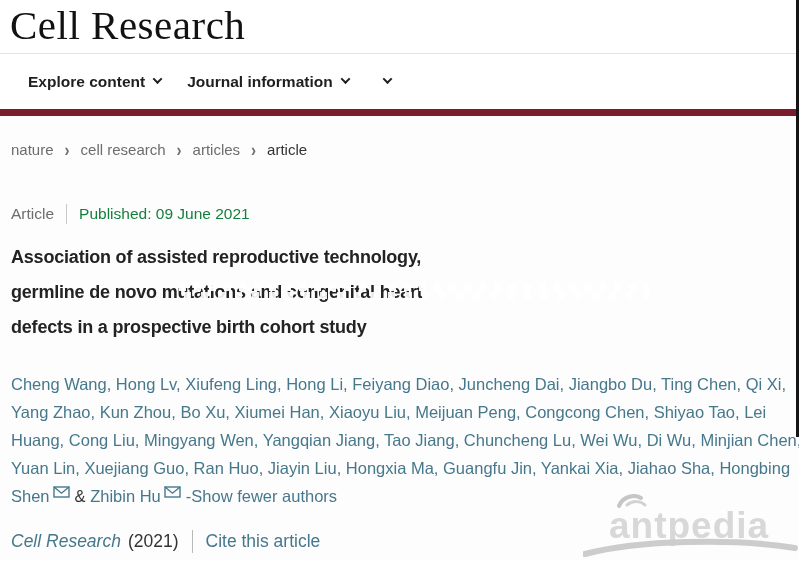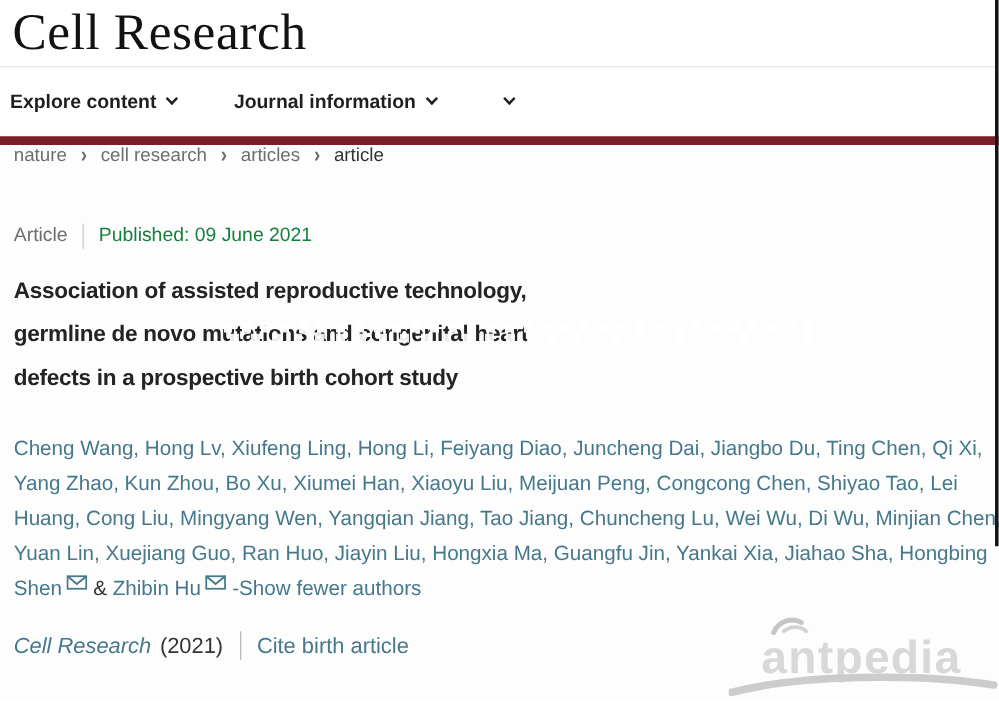--- a/index.html
+++ b/index.html
@@ -22,39 +22,40 @@
   .logo {
     font-family:"Liberation Serif", serif;
     font-size:41px;
     line-height:50px;
     color:#121212;
     letter-spacing:0.5px;
   }
   
   .nav {
     display:flex; align-items:center;
-    gap:46px;
+    gap:26px;
     height:55px;
-    padding-left:8px;
+    padding-left:28px;
     background:#ffffff;
     font-size:15.5px; font-weight:700; color:#1f1f1f;
   }
   .nav-item { display:flex; align-items:center; cursor:pointer; }
   .chev {
     display:inline-block;
     width:7px; height:7px;
     border-right:2px solid #1f1f1f;
     border-bottom:2px solid #1f1f1f;
     transform:rotate(45deg) translate(-1px,-1px);
     margin-left:9px; margin-top:-3px;
   }
   .redbar { height:7px; background:#7a1e2c; }
   
   .content { padding-left:11px; background:#fdfdfd; height:444px; }
   .breadcrumb {
+    padding-top:25px;
     display:flex; align-items:center; gap:11px;
     font-size:15px; color:#6d6d6d;
   }
   .crumb-sep { color:#6d6d6d; font-size:15px; font-weight:700; transform:scaleY(1.2); }
   .breadcrumb .current { color:#333; }
   .meta {
     margin-top:46px;
     display:flex; align-items:center;
     font-size:15.5px; color:#6d6d6d;
   }
@@ -167,21 +168,21 @@
             <rect x="1" y="1" width="15" height="10" fill="#fdfdfd" stroke="#46788c" stroke-width="1.4"></rect>
             <path d="M1,1 L8.5,7.2 L16,1" fill="none" stroke="#46788c" stroke-width="1.4"></path>
           </svg></span><span class="show-fewer">-Show fewer authors</span>
     </div>
   </div>
 
   <div class="citation">
     <span class="journal">Cell Research</span>
     <span class="year">(2021)</span>
     <span class="cite-divider"></span>
-    <span class="cite-link">Cite birth article</span>
+    <span class="cite-link">Cite this article</span>
   </div>
 
 </div>
 
 <div class="wm">
   <svg width="216" height="72" viewBox="0 0 216 72">
     <path d="M36,16 C40,6 52,4 58,8" fill="none" stroke="#c6c6c6" stroke-width="4" stroke-linecap="round"></path>
     <path d="M44,15 C50,10 58,11 62,15" fill="none" stroke="#d2d2d2" stroke-width="3" stroke-linecap="round"></path>
     <text x="26" y="48" font-family="Liberation Sans, sans-serif" font-size="37" font-weight="bold" fill="#d8d8d8" letter-spacing="1">antpedia</text>
     <path d="M2,64 C55,50 150,48 212,58" fill="none" stroke="#cccccc" stroke-width="6" stroke-linecap="round"></path>

